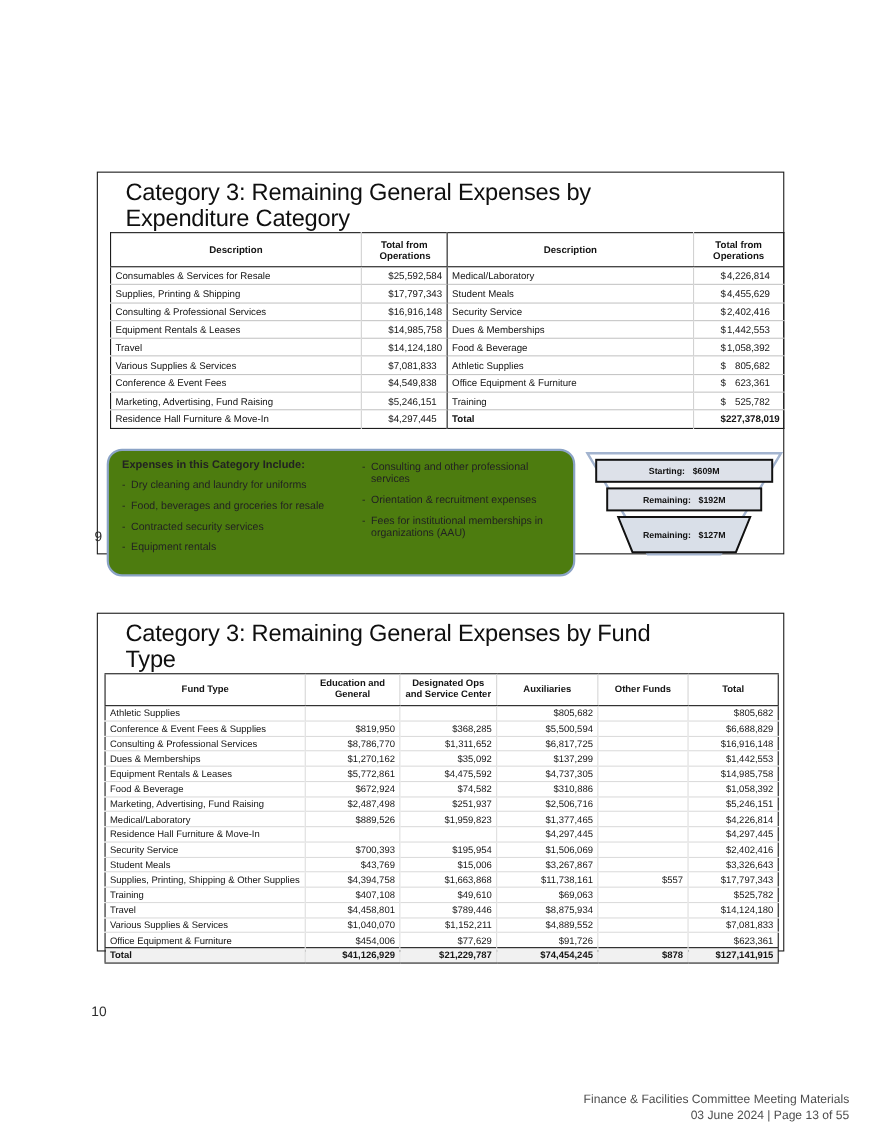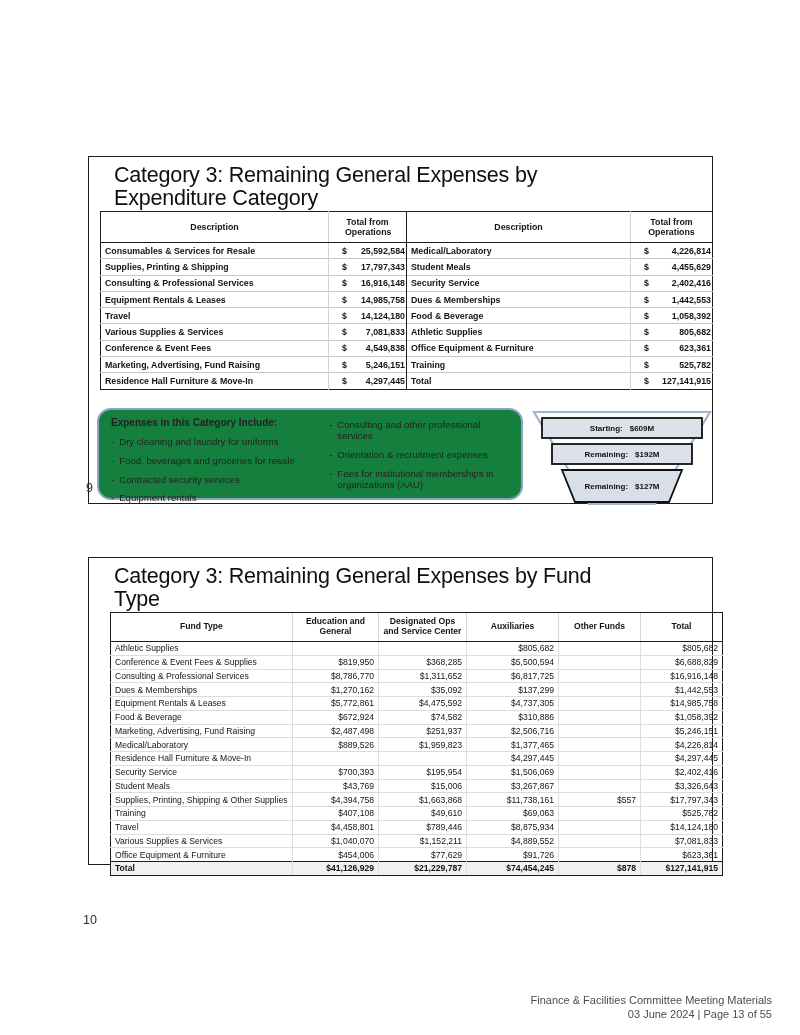--- a/index.html
+++ b/index.html
@@ -11,49 +11,49 @@
   .slide-title{margin:7px 0 0 25px;font-size:21.5px;line-height:1.07;color:#0f0f0f;max-width:515px;letter-spacing:-0.2px;}
   .page-num{position:absolute;font-size:12.5px;color:#2e2e2e;}
   #num9{left:86px;top:481px;}
   #num10{left:83px;top:913px;}
 
   
   table{border-collapse:collapse;table-layout:fixed;}
   .exp-table{position:absolute;left:11px;top:54px;width:612px;border:1.5px solid #1c1c1c;font-size:8.8px;}
   .exp-table th{font-weight:bold;height:30px;text-align:center;vertical-align:middle;
                 border-bottom:1.2px solid #1c1c1c;padding:0 16px;line-height:1.15;}
-  .exp-table td{height:15.3px;padding:0 1px;vertical-align:middle;border-top:0.8px solid #c6c6c6;font-weight:bold;}
+  .exp-table td{height:15.3px;padding:0 12px;vertical-align:middle;border-top:0.8px solid #c6c6c6;}
   .exp-table .d{text-align:left;padding-left:4px;}
   .exp-table .v{border-left:0.8px solid #d2d2d2;}
   .exp-table .rd{border-left:1.5px solid #1c1c1c;}
   .exp-table tr:first-child td{border-top:none;}
   .money{display:flex;justify-content:space-between;align-items:center;padding-left:12px;}
   .b{font-weight:bold;}
 
   
-  .includes-box{position:absolute;left:8px;top:251px;width:426px;height:92px;border:2px solid #8ba3c6;
-                border-radius:14px;background:#15803d;box-sizing:border-box;padding:7px 8px 0 10px;}
+  .includes-box{position:absolute;left:8px;top:251px;width:426px;height:116px;border:2px solid #8ba3c6;
+                border-radius:14px;background:#4d7c0f;box-sizing:border-box;padding:7px 8px 0 10px;}
   .inc-cols{display:flex;}
   .inc-left{width:54%;}
   .inc-right{width:46%;}
   .inc-heading{font-weight:bold;font-size:10px;color:#222;margin:0 0 8px 2px;}
   .inc-item{display:flex;font-size:9.6px;color:#222;margin:0 0 7.5px 2px;line-height:1.18;}
   .inc-item .dash{margin-right:5px;flex:0 0 auto;}
 
   
   .funnel{position:absolute;left:443px;top:253px;width:180px;height:96px;}
   .funnel svg{position:absolute;left:0;top:0;}
   .fbar{position:absolute;display:flex;justify-content:center;align-items:center;gap:7px;
         font-size:8px;font-weight:bold;color:#111;}
   .fbar1{left:10px;top:8px;width:160px;height:20px;}
   .fbar2{left:20px;top:34px;width:140px;height:20px;}
   .fbar3{left:30px;top:60px;width:120px;height:32px;}
 
   
-  .fund-table{position:absolute;left:21px;top:54px;width:612px;border:1.2px solid #1c1c1c;font-size:8.6px;}
+  .fund-table{position:absolute;left:6px;top:54px;width:612px;border:1.2px solid #1c1c1c;font-size:8.6px;}
   .fund-table th{font-weight:bold;height:28px;text-align:center;vertical-align:middle;
                  border-top:1.5px solid #1c1c1c;border-bottom:1.2px solid #1c1c1c;
                  border-left:0.8px solid #d6d6d6;padding:0 3px;line-height:1.15;}
   .fund-table th:first-child{border-left:none;}
   .fund-table td{height:12.75px;padding:0 4px;vertical-align:middle;border-top:0.8px solid #dcdcdc;
                  border-left:0.8px solid #dedede;white-space:nowrap;overflow:hidden;}
   .fund-table td:first-child{border-left:none;text-align:left;}
   .fund-table td.num{text-align:right;}
   .fund-table tr.total td{font-weight:bold;background:#f1f1f1;border-top:1.2px solid #1c1c1c;border-bottom:1.2px solid #1c1c1c;}
   .fund-table tbody tr:first-child td{border-top:none;}
@@ -217,21 +217,21 @@
             <td class="v">
               <div class="money">
                 <span>$</span>
                 <span>4,297,445</span>
               </div>
             </td>
             <td class="d rd b">Total</td>
             <td class="v b">
               <div class="money">
                 <span>$</span>
-                <span>127,141,915</span>
+                <span>227,378,019</span>
               </div>
             </td>
           </tr>
         </tbody>
     </table>
 
     <div class="includes-box">
       <div class="inc-cols">
         <div class="inc-left">
           <div class="inc-heading">Expenses in this Category Include:</div>

